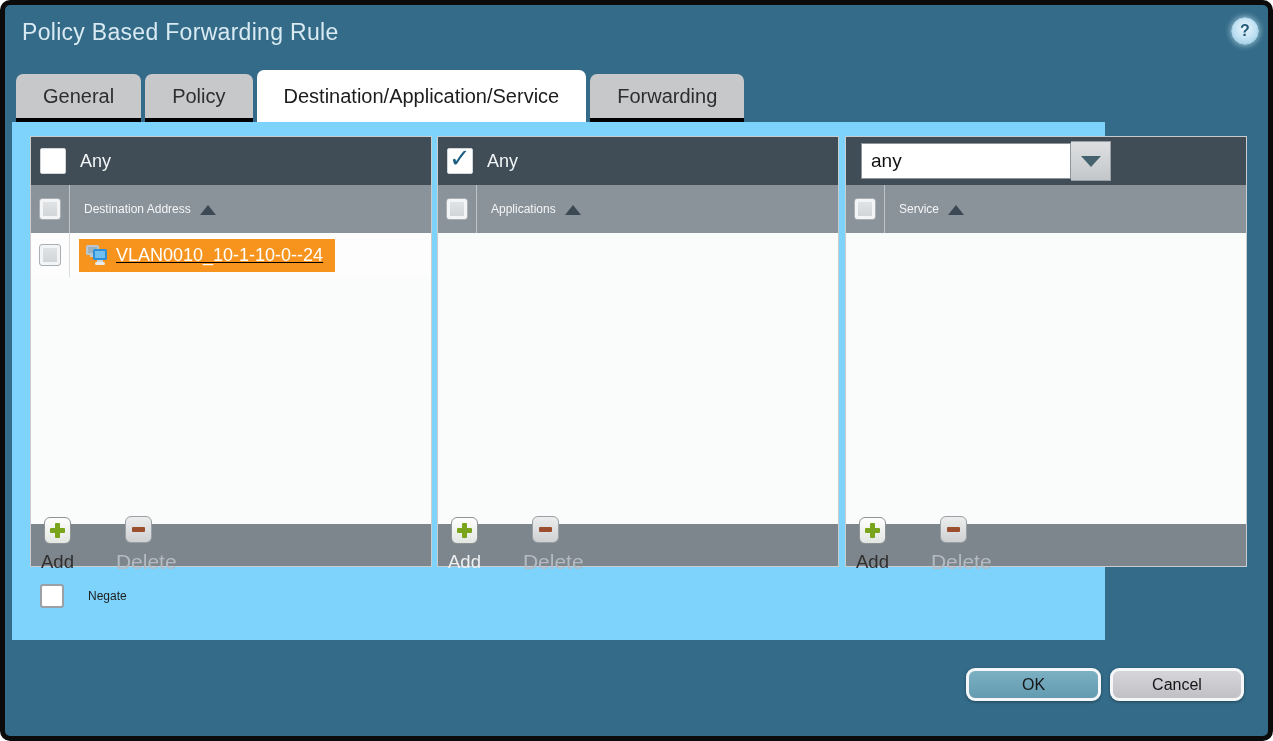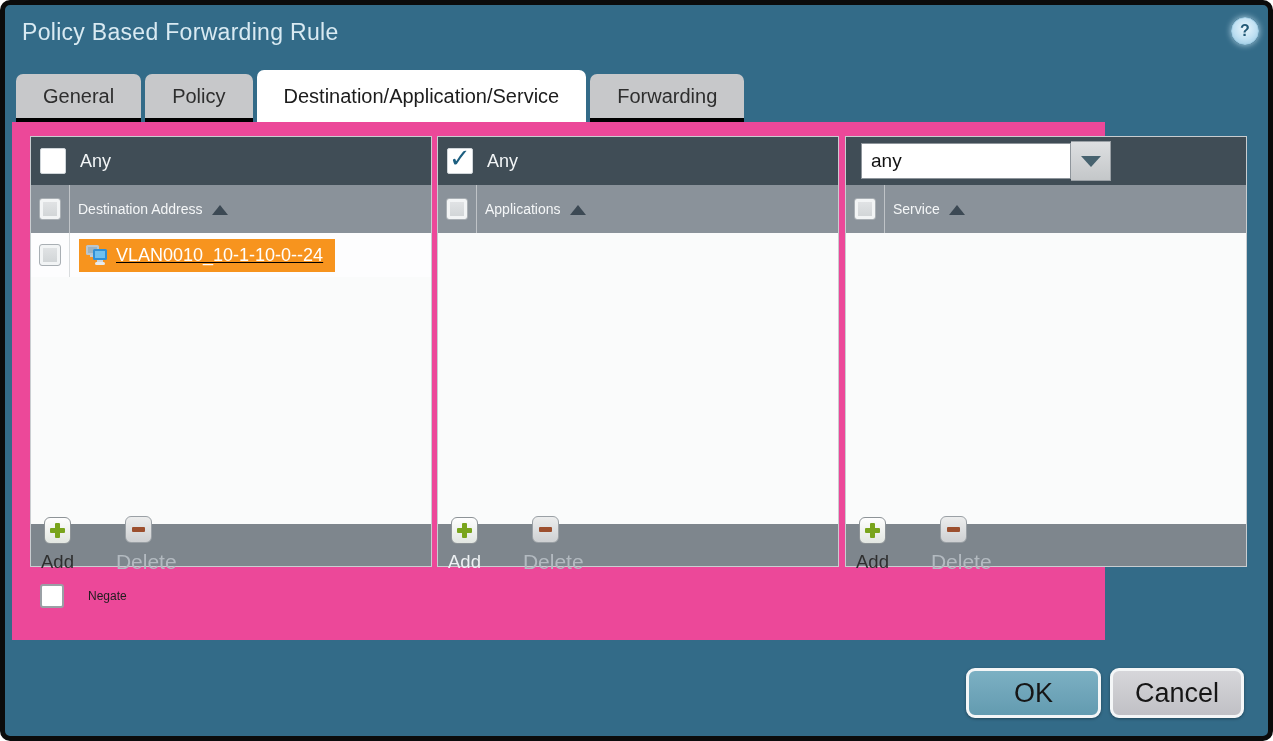--- a/index.html
+++ b/index.html
@@ -12,29 +12,29 @@
         border:1px solid #9fcbe2;box-shadow:0 0 6px rgba(210,235,248,.8);
         display:flex;align-items:center;justify-content:center;
         color:#235a77;font-size:16px;font-weight:bold;cursor:pointer;}
   
   .tabs{position:absolute;left:11px;top:65px;height:52px;display:flex;align-items:flex-end;gap:4px;z-index:3;}
   .tab{box-sizing:border-box;height:48px;padding:0 27px;display:flex;align-items:center;
        background:#c7c8ca;border-radius:7px 7px 0 0;border-bottom:4px solid #000000;
        font-size:20px;color:#2e2e2e;cursor:pointer;white-space:nowrap;}
   .tab.active{height:52px;background:#ffffff;border-bottom:none;color:#1c1c1c;}
   
-  .panel{position:absolute;left:7px;top:117px;width:1093px;height:518px;background:#ec4899;z-index:2;}
+  .panel{position:absolute;left:7px;top:117px;width:1093px;height:518px;background:#7dd3fc;z-index:2;}
   .col{position:absolute;top:14px;width:402px;height:431px;box-sizing:border-box;
        display:flex;flex-direction:column;border:1px solid #c9cdd0;background:#fafbfb;}
   .col-top{height:48px;min-height:48px;background:#404d56;display:flex;align-items:center;padding-left:9px;}
   .any-label{color:#f2f5f6;font-size:18px;margin-left:14px;}
   .col-header{height:48px;min-height:48px;background:#8a929a;display:flex;align-items:center;}
   .hcell{width:38px;min-width:38px;height:100%;display:flex;align-items:center;justify-content:center;
          border-right:1px solid rgba(255,255,255,.45);}
-  .hlabel{color:#f4f6f7;font-size:14px;margin-left:8px;}
+  .hlabel{color:#f4f6f7;font-size:12px;margin-left:14px;}
   .sort-asc{width:0;height:0;margin-left:9px;margin-top:2px;
             border-left:8px solid transparent;border-right:8px solid transparent;border-bottom:10px solid #3c4954;}
   .col-body{flex:1;background:#fafbfb;overflow:hidden;}
   .lrow{height:44px;display:flex;align-items:center;background:#fdfdfe;text-decoration:underline;}
   .lrow.alt{background:#f0f1f2;}
   .rcell{width:38px;min-width:38px;height:100%;display:flex;align-items:center;justify-content:center;
          border-right:1px solid #d9dcde;}
   .chip{margin-left:9px;height:33px;background:#f7941e;display:inline-flex;align-items:center;
         padding:0 12px 0 6px;color:#ffffff;font-size:18px;cursor:pointer;}
   .chip svg{margin-right:7px;}
@@ -59,22 +59,22 @@
   .dd-value{width:210px;height:36px;box-sizing:border-box;background:#ffffff;border:1px solid #8e959b;
             font-size:19px;color:#111;display:flex;align-items:center;padding-left:9px;}
   .dd-btn{width:39px;height:38px;background:linear-gradient(#dddfe1,#c4c7c9);border:1px solid #9aa0a5;
           border-left:none;display:flex;align-items:center;justify-content:center;}
   .dd-arrow{width:0;height:0;border-left:10px solid transparent;border-right:10px solid transparent;
             border-top:11px solid #47626f;}
   
   .negate-row{position:absolute;left:28px;top:462px;display:flex;align-items:center;gap:12px;}
   .negate-label{font-size:12px;color:#1e1e1e;margin-left:12px;}
   
-  .btn{position:absolute;top:663px;height:50px;box-sizing:border-box;border:3px solid #f4f6f7;border-radius:9px;
-       display:flex;align-items:center;justify-content:center;font-size:27px;color:#161616;cursor:pointer;
+  .btn{position:absolute;top:663px;height:33px;box-sizing:border-box;border:3px solid #f4f6f7;border-radius:9px;
+       display:flex;align-items:center;justify-content:center;font-size:16px;color:#161616;cursor:pointer;
        box-shadow:0 1px 3px rgba(0,0,0,.35);}
   .btn-ok{left:961px;width:135px;background:linear-gradient(#7cb0c3,#639bb0);}
   .btn-cancel{left:1105px;width:134px;background:linear-gradient(#d6d6da,#c0c0c5);}
 </style>
 </head>
 <body>
 
 <div class="frame">
 
   <div class="title">Policy Based Forwarding Rule</div>

